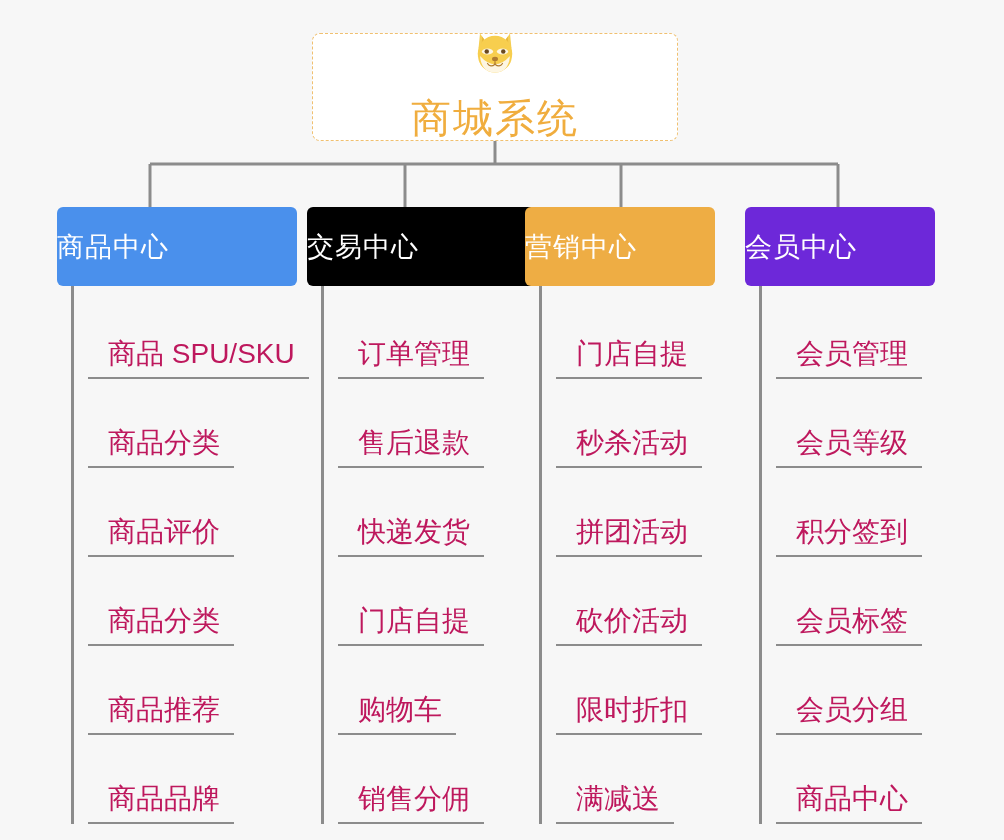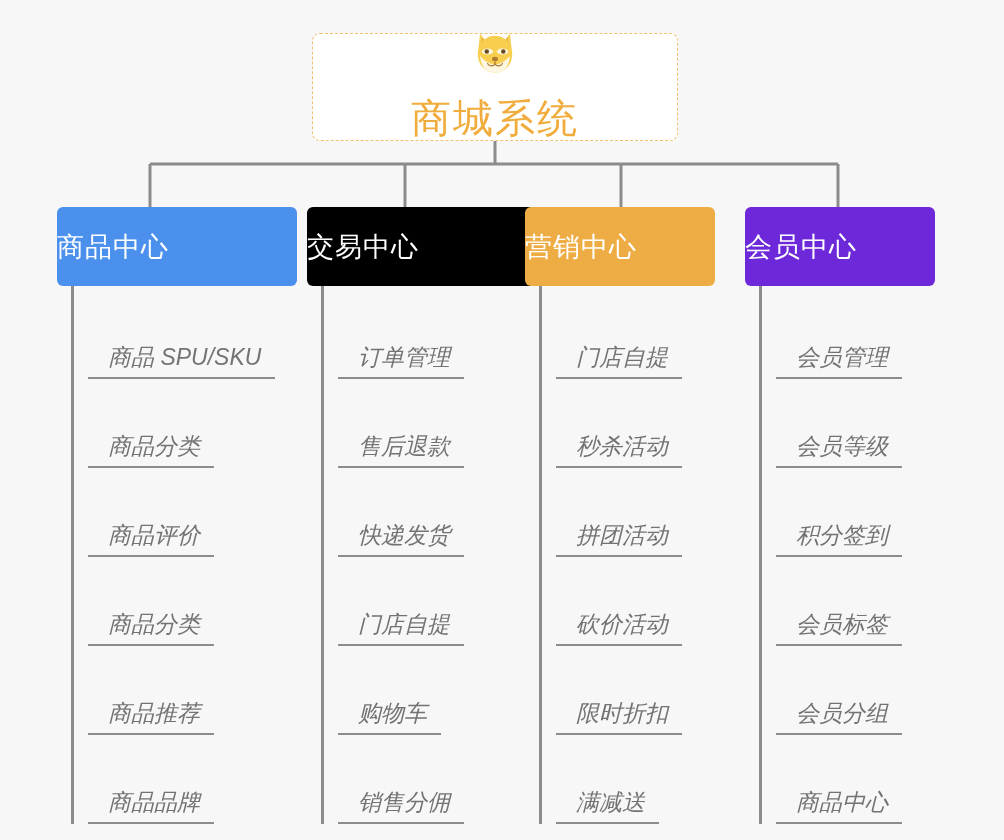--- a/index.html
+++ b/index.html
@@ -96,29 +96,28 @@
   }
   .leaf {
     position: relative;
     height: 89px;
     display: flex;
     align-items: flex-end;
     padding-left: 34px;
   }
   .leaf-text {
     display: inline-block;
-    font-size: 23px;
-    color: #737373;
+    font-size: 28px;
+    color: #be185d;
     white-space: nowrap;
     padding: 0 14px 7px 0;
     border-bottom: 2px solid #8c8c8c;
     margin-left: -20px;
     padding-left: 20px;
     line-height: 1.15;
-    font-style: italic;
   }
 
   
   .branch-0 { left: 57px;  width: 240px; }
   .branch-1 { left: 307px; width: 240px; }
   .branch-2 { left: 525px; width: 190px; }
   .branch-3 { left: 745px; width: 190px; }
 
   .branch-0 .branch-header { background: #4a90ec; }
   .branch-1 .branch-header { background: #000000; }

